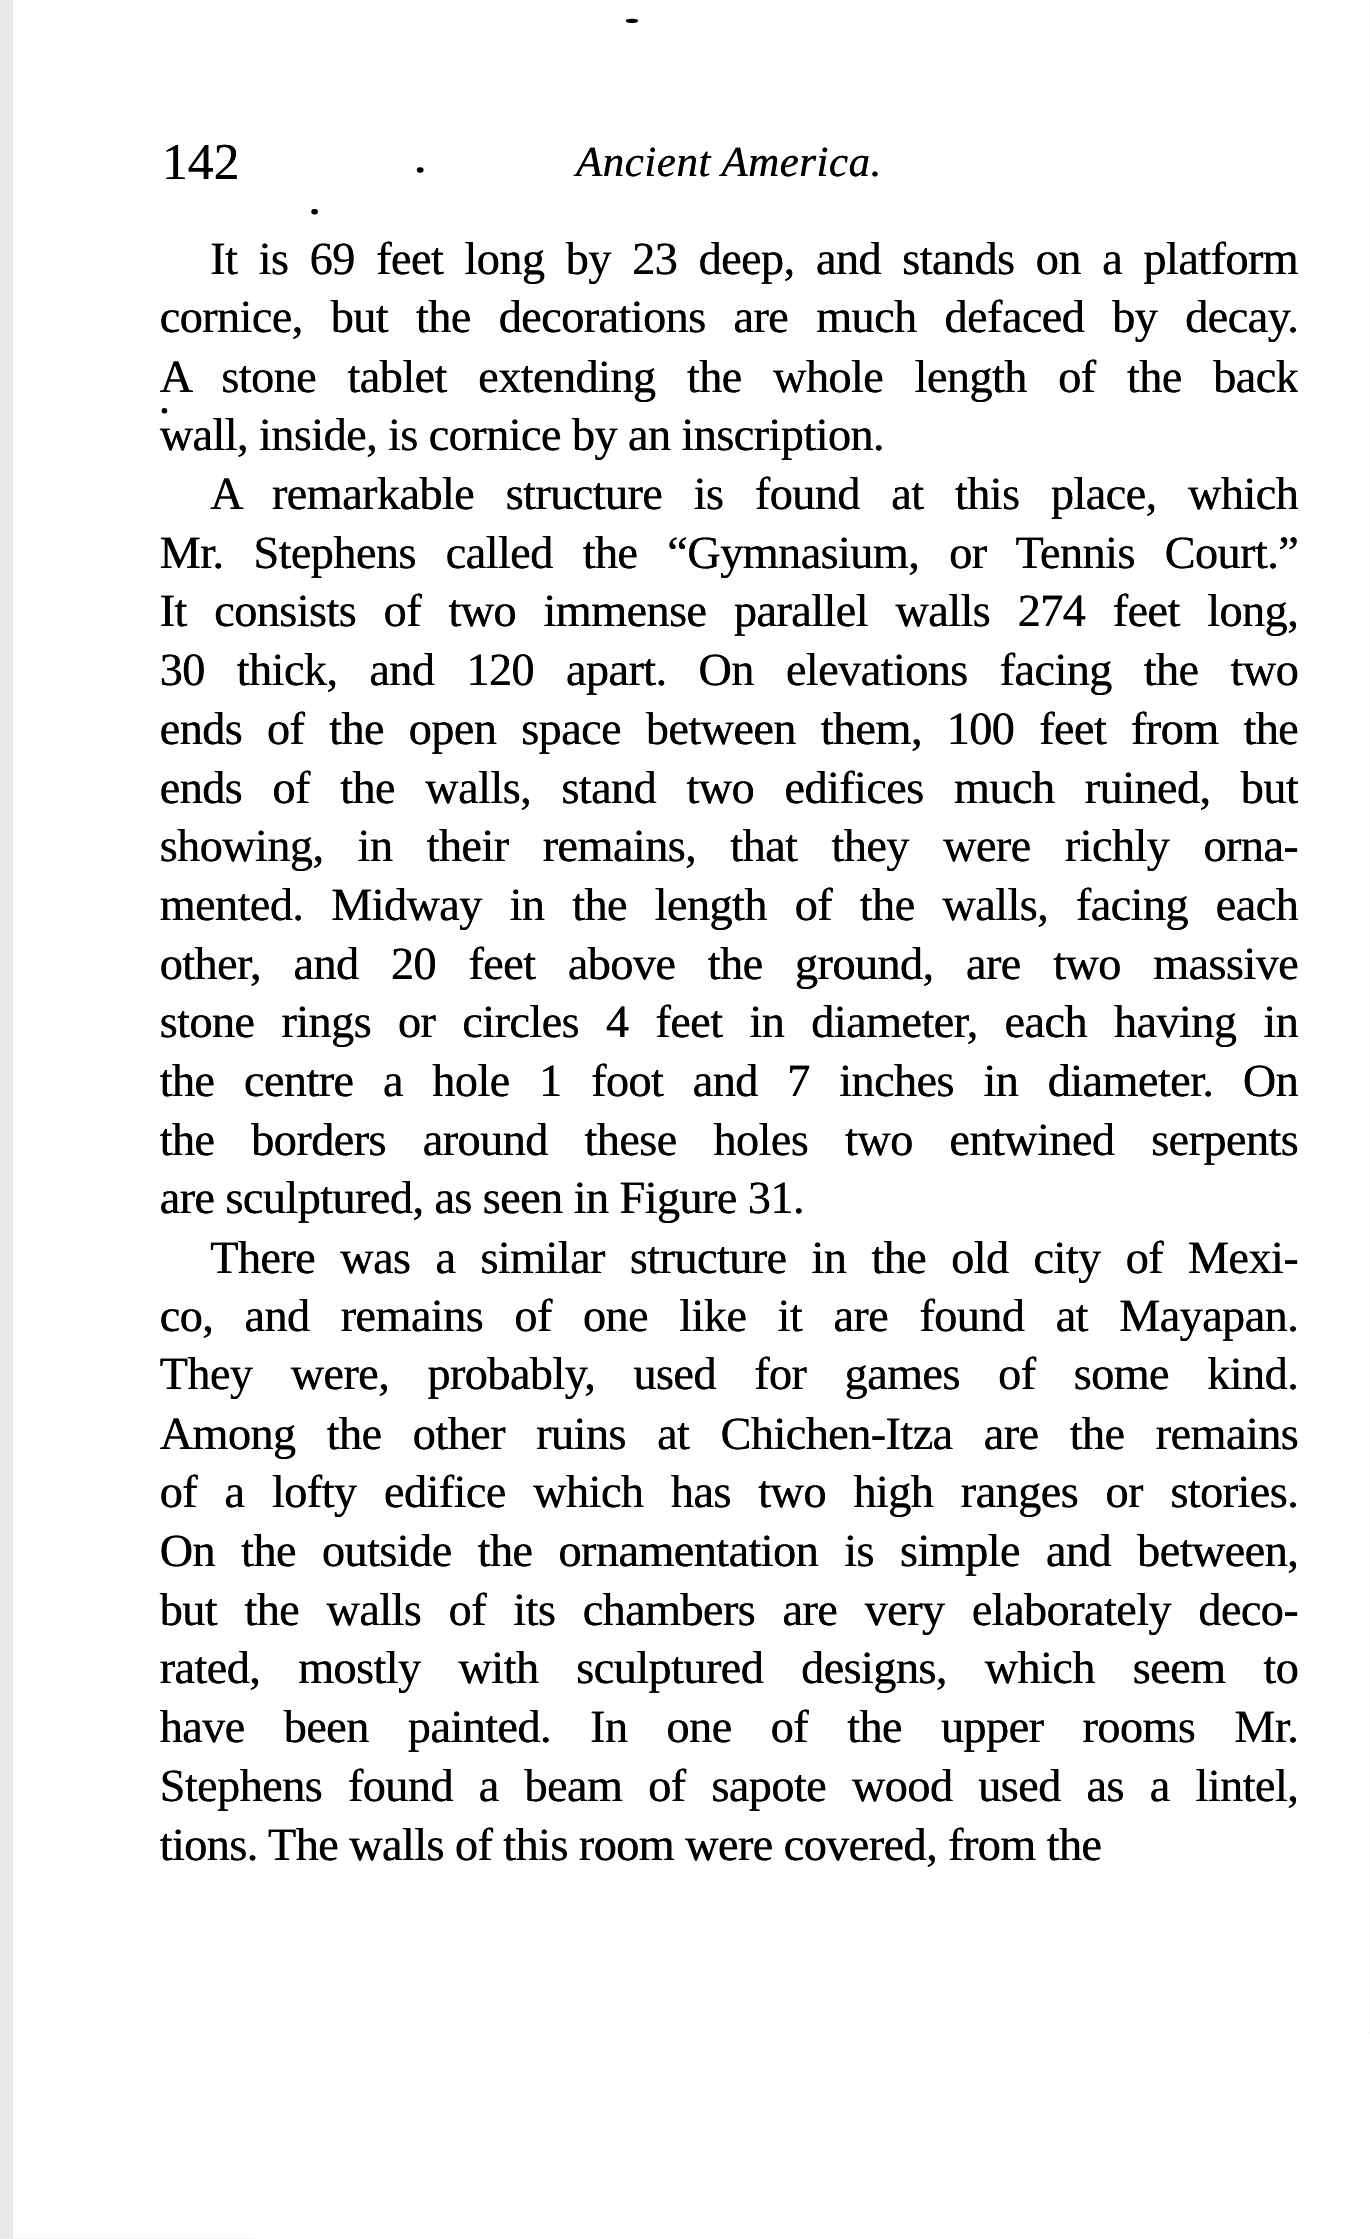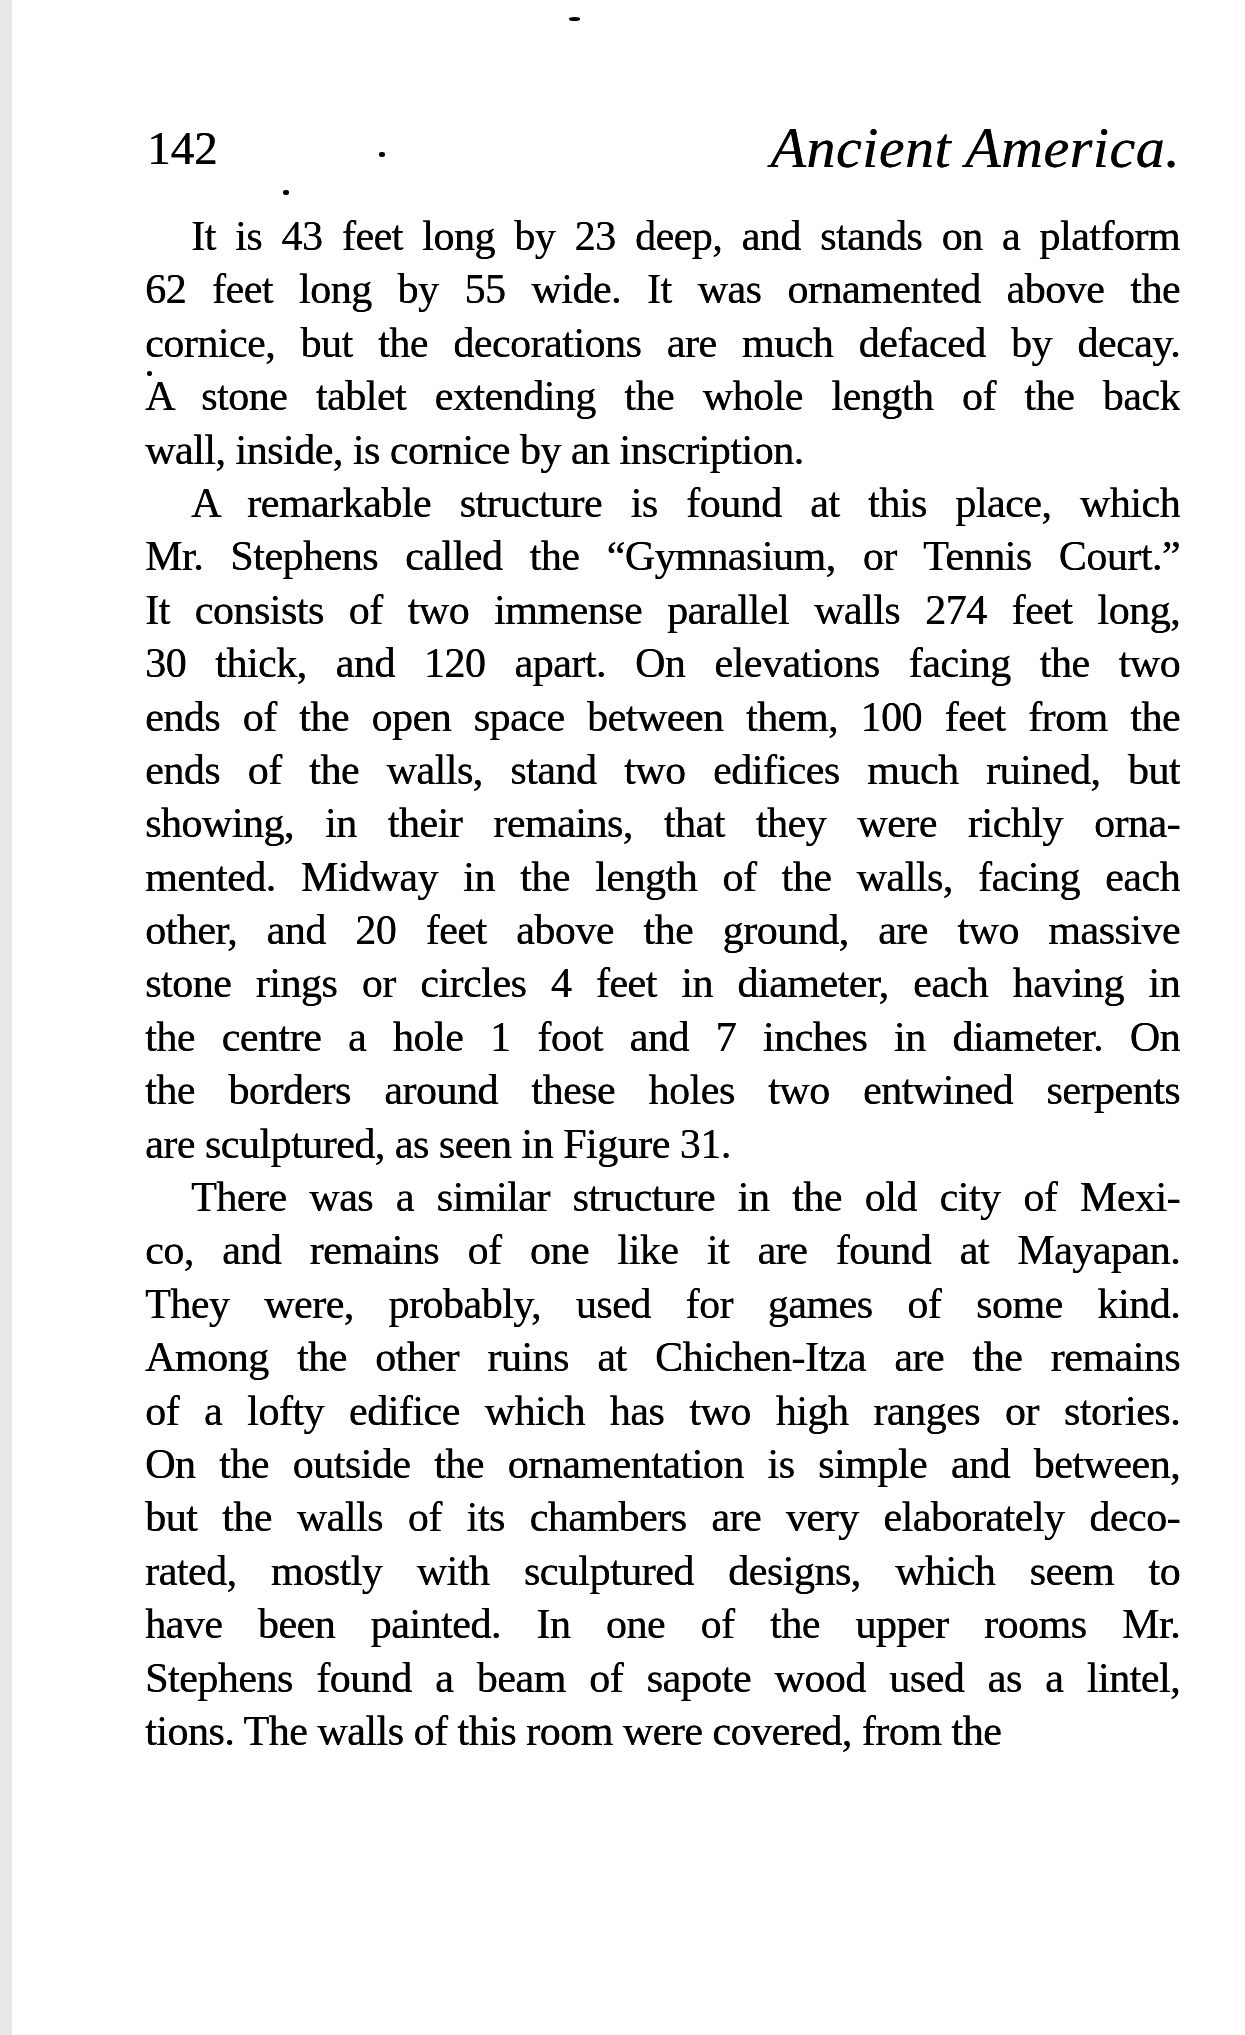--- a/index.html
+++ b/index.html
@@ -19,23 +19,23 @@
     top: 121px;
     font-size: 47px;
     line-height: 54px;
     text-shadow: 0.4px 0 0 currentColor;
   }
   .running-title {
     position: absolute;
     left: 133px;
     top: 121px;
     width: 1035px;
-    text-align: right;
+    text-align: center;
     font-style: italic;
-    font-size: 58px;
+    font-size: 39px;
     line-height: 54px;
     letter-spacing: 0.5px;
     text-shadow: 0.4px 0 0 currentColor;
   }
   .page-body {
     position: absolute;
     left: 133px;
     top: 210px;
     width: 1035px;
     font-size: 42px;
@@ -69,22 +69,21 @@
   <div class="scan-speck speck-1"></div>
   <div class="scan-speck speck-2"></div>
   <div class="scan-speck speck-3"></div>
   <div class="scan-speck speck-4"></div>
 
   <div class="page-number">142</div>
 
   <div class="running-title">Ancient America.</div>
 
   <div class="page-body" id="page-body">
-      <div class="text-line indent">It is 43 feet long by 23 deep, and stands on a platform</div>
-      <div class="text-line">62 feet long by 55 wide.  It was ornamented above the</div>
+      <div class="text-line indent">It is 69 feet long by 23 deep, and stands on a platform</div>
       <div class="text-line">cornice, but the decorations are much defaced by decay.</div>
       <div class="text-line">A stone tablet extending the whole length of the back</div>
       <div class="text-line last">wall, inside, is cornice by an inscription.</div>
       <div class="text-line indent">A remarkable structure is found at this place, which</div>
       <div class="text-line">Mr. Stephens called the “Gymnasium, or Tennis Court.”</div>
       <div class="text-line">It consists of two immense parallel walls 274 feet long,</div>
       <div class="text-line">30 thick, and 120 apart.  On elevations facing the two</div>
       <div class="text-line">ends of the open space between them, 100 feet from the</div>
       <div class="text-line">ends of the walls, stand two edifices much ruined, but</div>
       <div class="text-line">showing, in their remains, that they were richly orna-</div>

